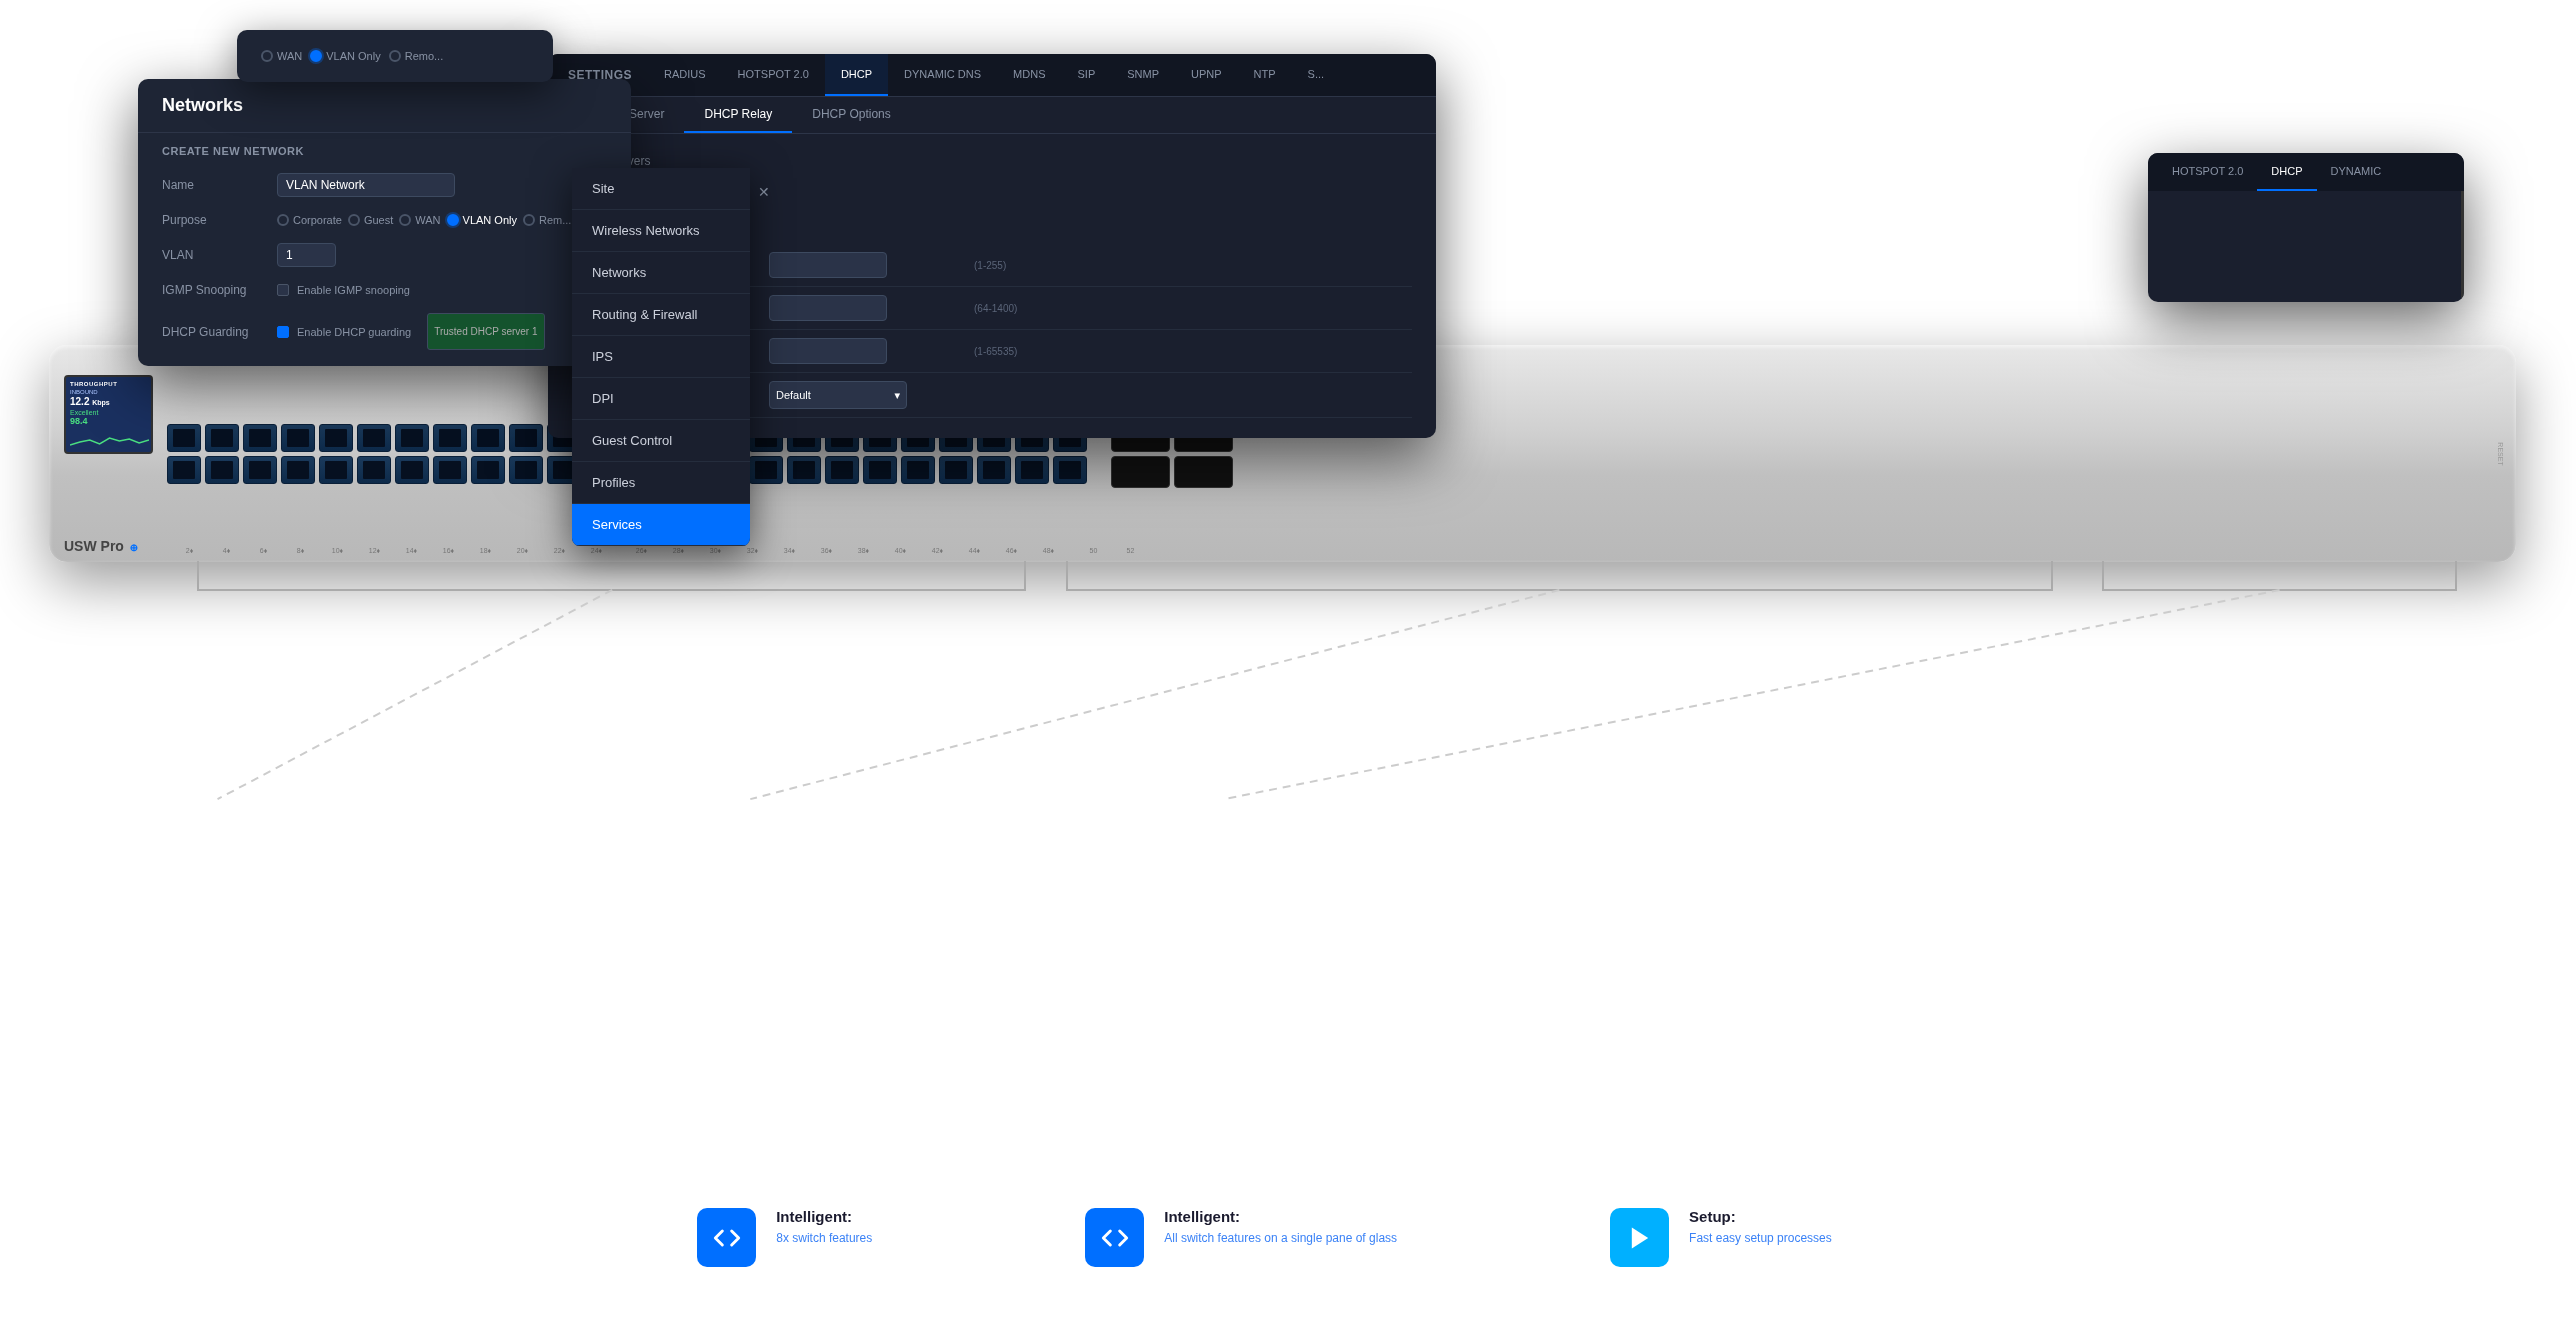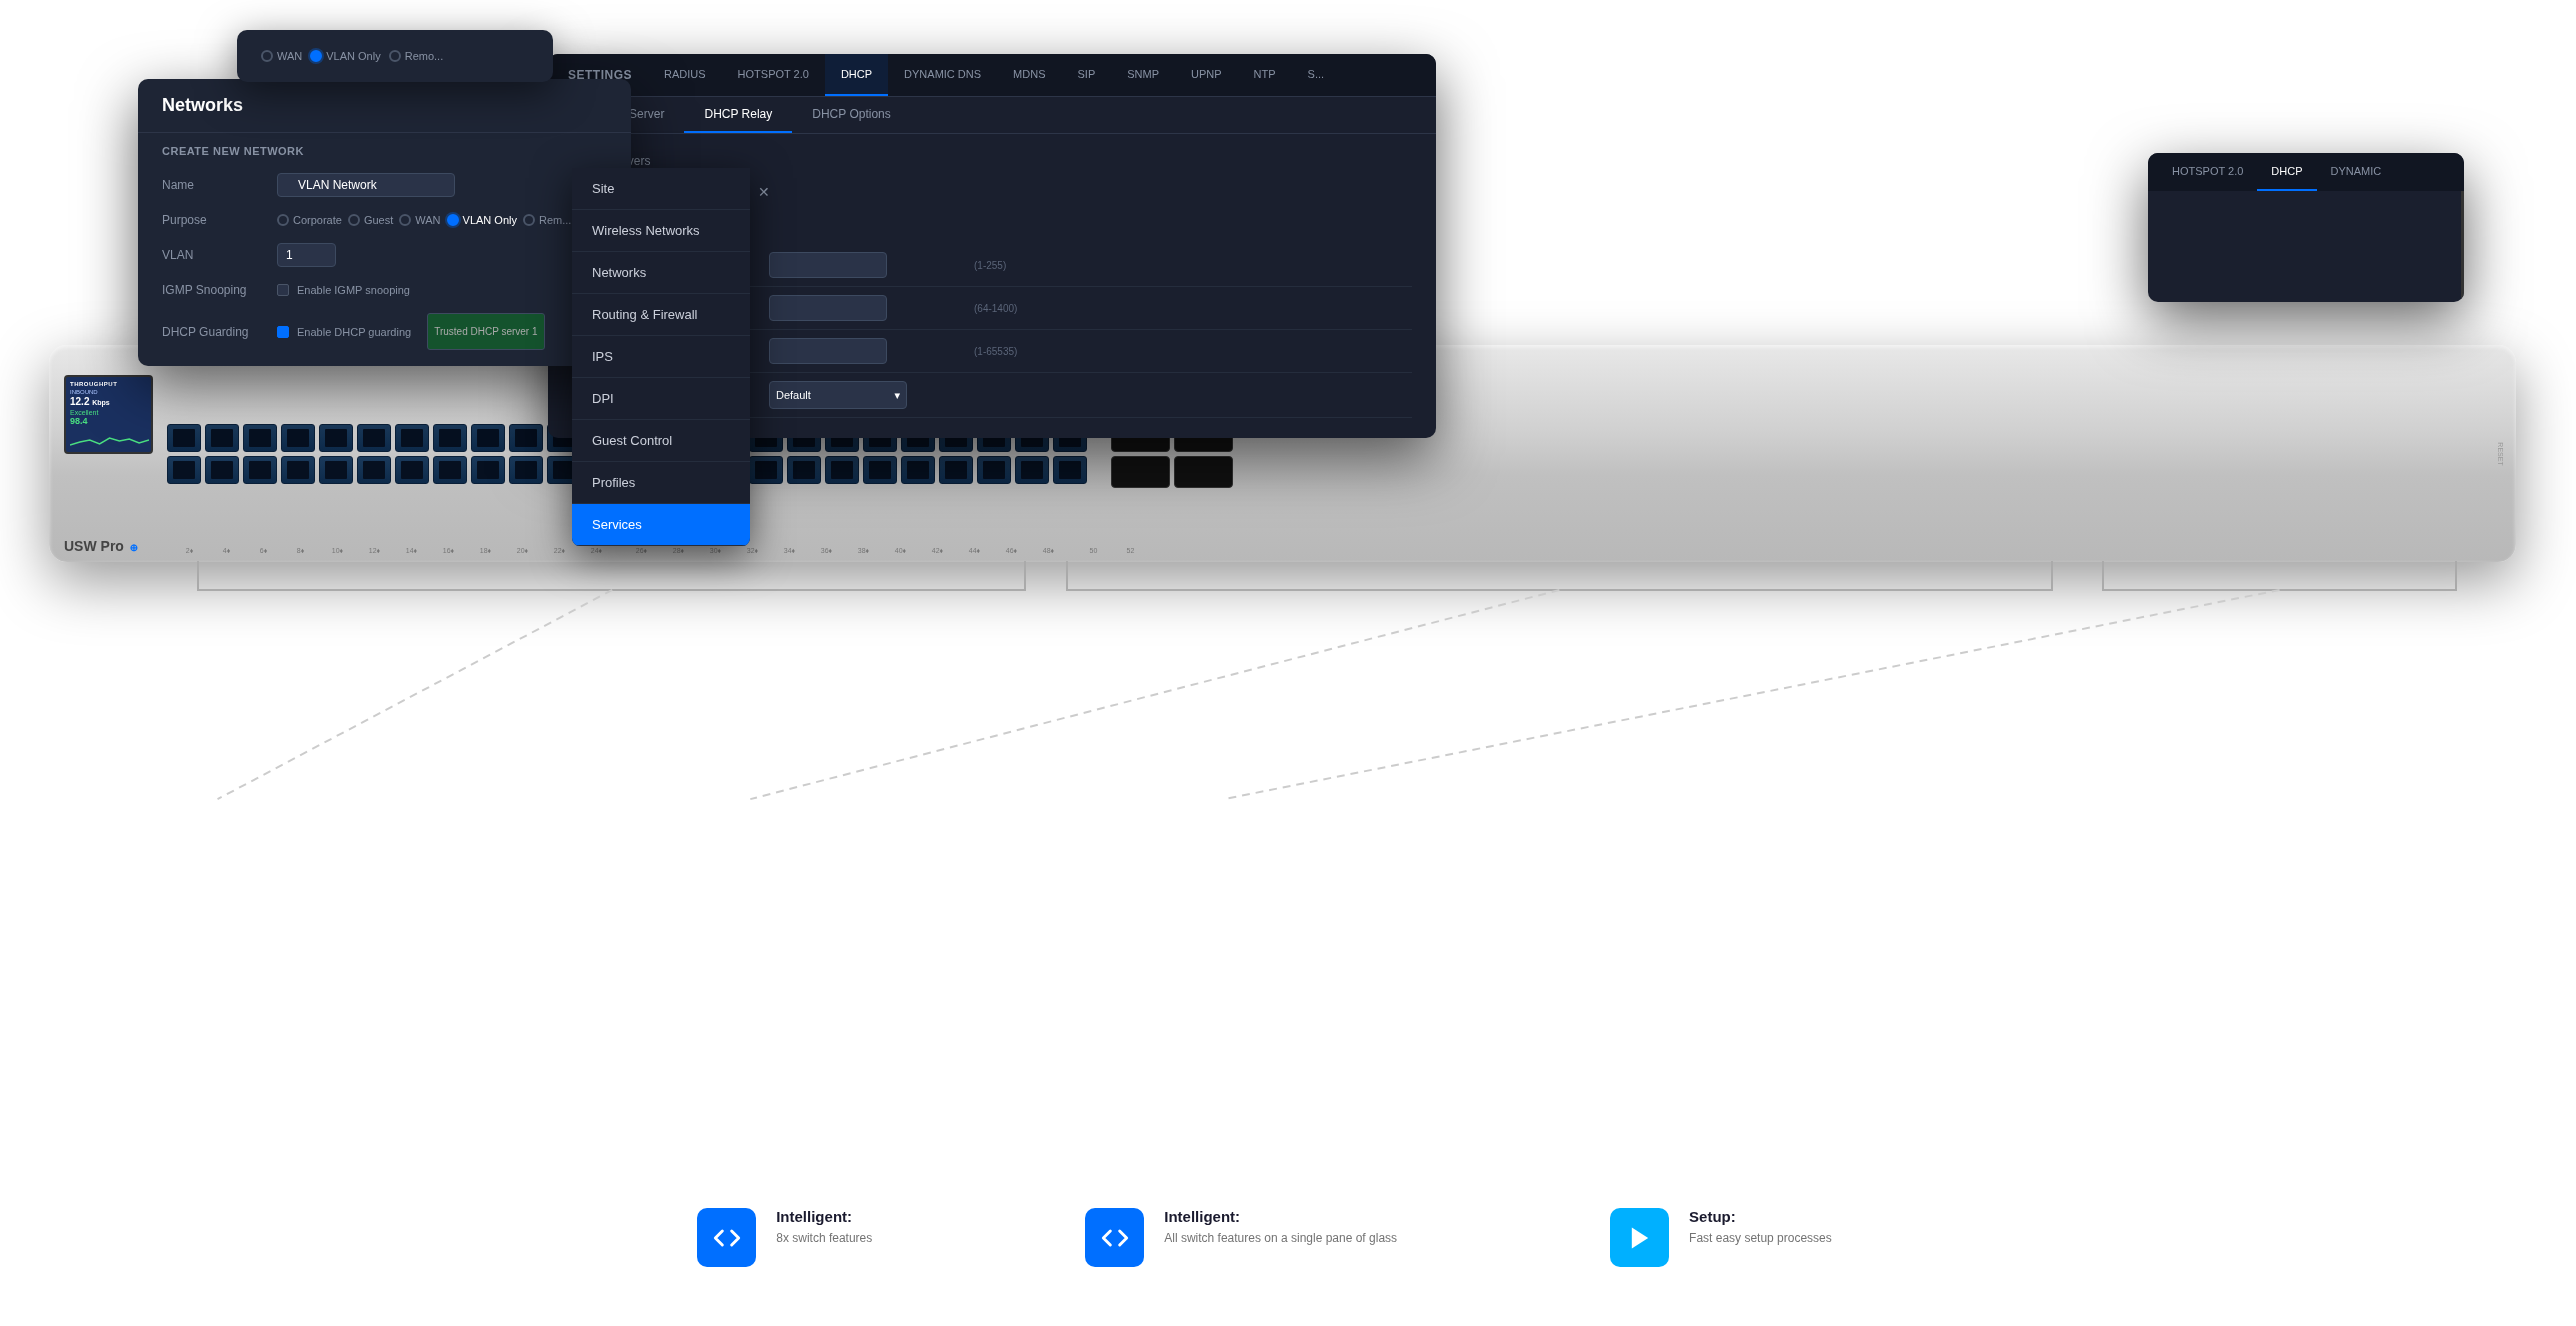--- a/index.html
+++ b/index.html
@@ -434,21 +434,21 @@
 
     .feature-title {
       font-size: 15px;
       font-weight: 600;
       color: #1a1a2e;
       margin-bottom: 4px;
     }
 
     .feature-desc {
       font-size: 12px;
-      color: #737373;
+      color: #3b82f6;
       line-height: 1.5;
     }
 
     
     .port-row-top {
       position: absolute;
       top: 10px;
       left: 123px;
       display: flex;
       gap: 2px;
@@ -535,21 +535,21 @@
     </div>
 
     <div class="panel-networks" style="z-index:9; top:79px; left:138px;">
       <div class="panel-header">
         <span>Networks</span>
       </div>
       <div class="panel-section-title">CREATE NEW NETWORK</div>
 
       <div class="form-row">
         <span class="form-label">Name</span>
-        <input class="form-input" value="VLAN Network" readonly="" style="background: rgb(42, 51, 72); border: 1px solid rgb(61, 74, 96); border-radius: 4px; color: rgb(255, 255, 255); padding: 4px 20px; font-size: 12px; width: 178px;">
+        <input class="form-input" value="VLAN Network" readonly="" style="background: rgb(42, 51, 72); border: 1px solid rgb(61, 74, 96); border-radius: 4px; color: rgb(255, 255, 255); padding: 4px 8px; font-size: 12px; width: 178px;">
       </div>
 
       <div class="form-row">
         <span class="form-label">Purpose</span>
         <div class="radio-group" style="flex-wrap:wrap;gap:6px;">
           <div class="radio-item">
             <div class="radio-dot"></div>
             <span>Corporate</span>
           </div>
           <div class="radio-item">

